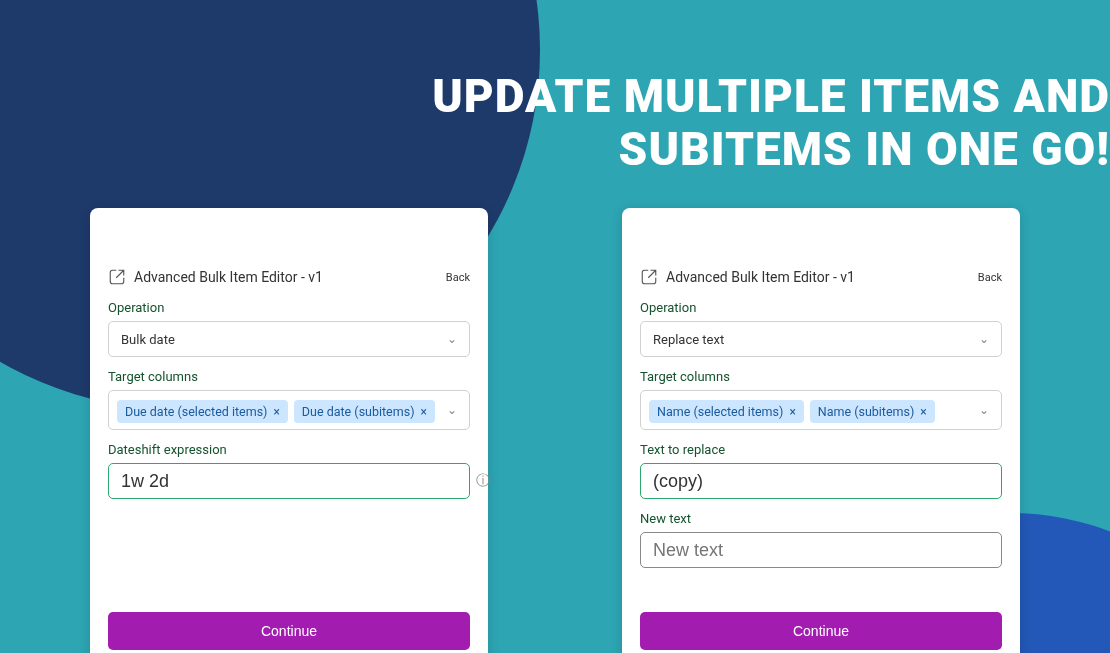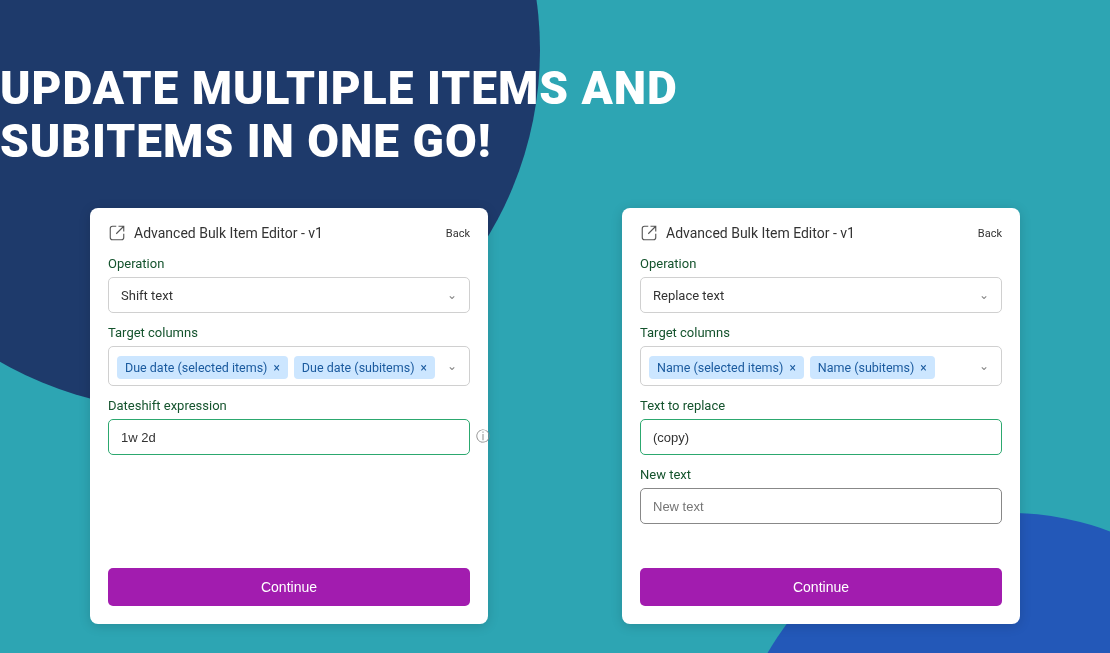--- a/index.html
+++ b/index.html
@@ -5,33 +5,33 @@
 * { box-sizing: border-box; margin: 0; padding: 0; }
 body {
   width: 1110px; height: 653px;
   background: #2da5b3;
   font-family: -apple-system, BlinkMacSystemFont, "Segoe UI", Roboto, Arial, sans-serif;
   position: relative; overflow: hidden;
 }
 .bg-circle-1 { position: absolute; width: 720px; height: 720px; border-radius: 50%; background: #1e3a6b; top: -310px; left: -180px; }
 .bg-circle-2 { position: absolute; width: 560px; height: 560px; border-radius: 50%; background: #2358b8; bottom: -420px; right: -180px; }
 .headline {
-  position: absolute; top: 62px; left: 0; right: 0;
-  text-align: left; color: #fff;
+  position: absolute; top: 70px; left: 0; right: 0;
+  text-align: right; color: #fff;
   font-size: 46px; font-weight: 900; letter-spacing: 1px;
   line-height: 1.15;
 }
 .panels { position: absolute; top: 208px; left: 0; right: 0; display: flex; justify-content: center; gap: 134px; }
 .panel {
   width: 398px; background: #fff; border-radius: 8px;
   padding: 16px 18px 18px 18px;
   box-shadow: 0 2px 12px rgba(0,0,0,0.15);
   display: flex; flex-direction: column;
 }
-.panel-header { display: flex; align-items: center; justify-content: space-between; margin-bottom: 14px; }
+.panel-header { display: flex; align-items: center; justify-content: space-between; margin-bottom: 14px; margin-top: 44px; }
 .panel-header-left { display: flex; align-items: center; gap: 8px; }
 .app-icon { width: 18px; height: 18px; display: flex; align-items: center; justify-content: center; }
 .app-icon svg { width: 18px; height: 18px; stroke: #555; fill: none; stroke-width: 1.5; }
 .panel-title { font-size: 14px; color: #333; font-weight: 400; }
 .back-link { font-size: 11px; color: #333; cursor: pointer; }
 .field-group { margin-bottom: 12px; }
 .field-label { font-size: 13px; color: #14532d; margin-bottom: 6px; display: block; }
 .select-box {
   width: 100%; height: 36px; border: 1px solid #d0d0d0; border-radius: 5px;
   padding: 0 12px; display: flex; align-items: center; justify-content: space-between;
@@ -44,21 +44,21 @@
   position: relative; cursor: pointer;
 }
 .tag-box .chev { position: absolute; right: 12px; top: 50%; transform: translateY(-50%); }
 .tag {
   background: #cce6ff; color: #1a5a9e; font-size: 12.5px;
   padding: 4px 8px; border-radius: 4px; display: flex; align-items: center; gap: 6px;
 }
 .tag-x { color: #1a5a9e; cursor: pointer; font-size: 12px; }
 .text-input {
   width: 100%; height: 36px; border: 1px solid #2ca86f; border-radius: 5px;
-  padding: 0 12px; font-size: 13px; color: #333; background: #fff; outline: none;
+  padding: 0 12px; font-size: 18px; color: #333; background: #fff; outline: none;
 }
 .text-input.plain { border-color: #888; }
 .input-wrap { position: relative; }
 .info-icon { position: absolute; right: -20px; top: 50%; transform: translateY(-50%); color: #888; font-size: 14px; }
 .spacer { flex: 1; min-height: 20px; }
 .continue-btn {
   width: 100%; height: 38px; background: #a21caf; color: #fff;
   border: none; border-radius: 5px; font-size: 14px; cursor: pointer;
   margin-top: 12px;
 }
@@ -86,21 +86,21 @@
             </svg>
         </span>
         <span class="panel-title">Advanced Bulk Item Editor - v1</span>
       </div>
       <span class="back-link">Back</span>
     </div>
 
     <div class="field-group">
       <label class="field-label">Operation</label>
       <div class="select-box">
-        <span>Shift text</span>
+        <span>Bulk date</span>
         <span class="chev">⌄</span>
       </div>
     </div>
 
     <div class="field-group">
       <label class="field-label">Target columns</label>
       <div class="tag-box">
         <span class="tag">
           <span>Due date (selected items)</span>
           <span class="tag-x">×</span>

